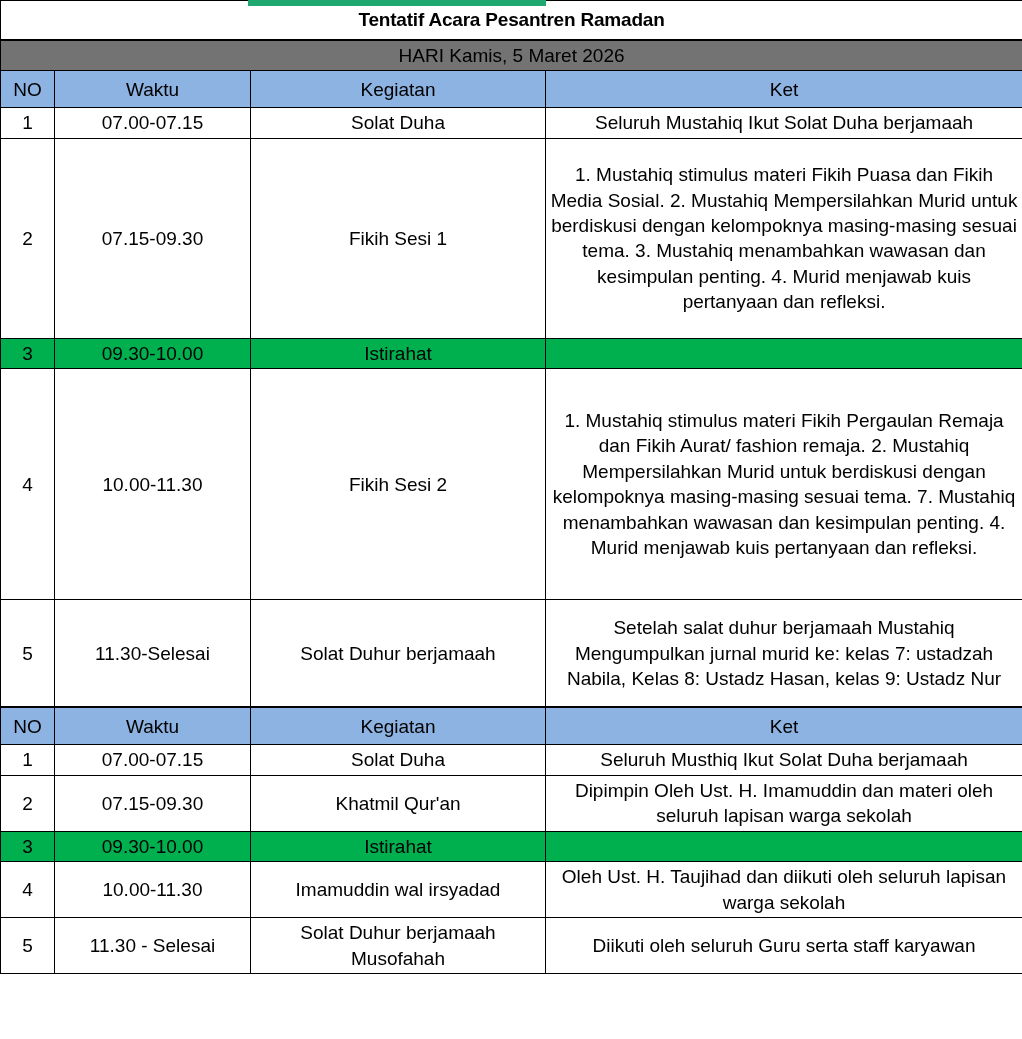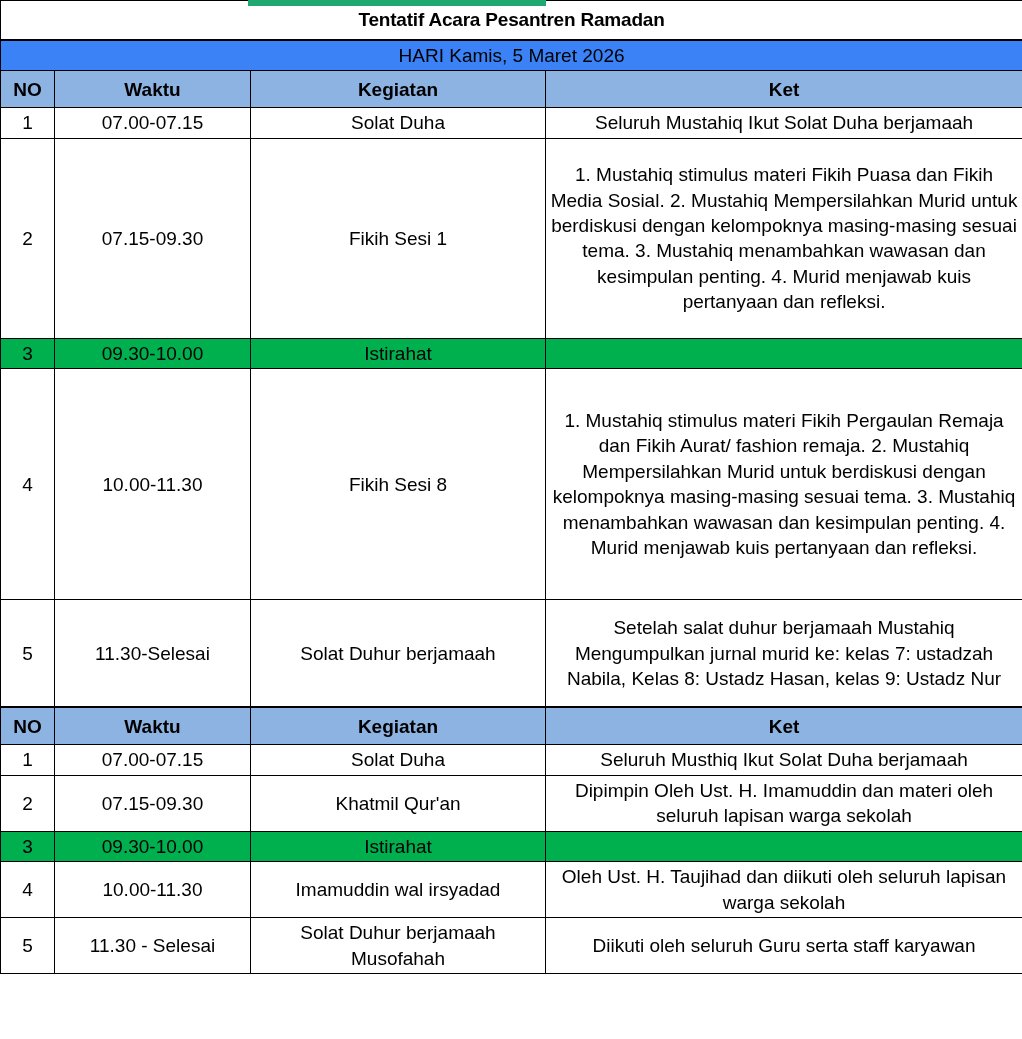--- a/index.html
+++ b/index.html
@@ -67,35 +67,35 @@
     font-weight: bold;
     letter-spacing: -0.2px;
     text-align: center;
     height: 39px;
     padding: 0;
   }
   .title-row.second td { height: 38px; }
 
   
   .day-banner td {
-    background: #3b82f6;
+    background: #737373;
     font-size: 19px;
     height: 27px;
     padding: 0;
     border-left: 1px solid #d29c98;
     border-right: 1px solid #d29c98;
     border-top: 1px solid #000000;
     border-bottom: 1px solid #000000;
   }
 
   
   .col-head td {
     background: #8db3e2;
     font-size: 25px;
-    font-weight: bold;
+    font-weight: normal;
     height: 37px;
     padding: 0;
   }
 
   
   .green-row td {
     background: #00b04f;
     height: 27px;
     padding: 0;
   }
@@ -167,22 +167,22 @@
       <tr class="green-row short-row" style="height:27px">
         <td class="no-cell">3</td>
         <td>09.30-10.00</td>
         <td>Istirahat</td>
         <td class="ket-cell"></td>
       </tr>
 
       <tr style="height:231px">
         <td class="no-cell">4</td>
         <td>10.00-11.30</td>
-        <td>Fikih Sesi 8</td>
-        <td class="ket-cell">1. Mustahiq stimulus materi Fikih Pergaulan Remaja dan Fikih Aurat/ fashion remaja. 2. Mustahiq Mempersilahkan Murid untuk berdiskusi dengan kelompoknya masing-masing sesuai tema. 3. Mustahiq menambahkan wawasan dan kesimpulan penting. 4. Murid menjawab kuis pertanyaan dan refleksi.</td>
+        <td>Fikih Sesi 2</td>
+        <td class="ket-cell">1. Mustahiq stimulus materi Fikih Pergaulan Remaja dan Fikih Aurat/ fashion remaja. 2. Mustahiq Mempersilahkan Murid untuk berdiskusi dengan kelompoknya masing-masing sesuai tema. 7. Mustahiq menambahkan wawasan dan kesimpulan penting. 4. Murid menjawab kuis pertanyaan dan refleksi.</td>
       </tr>
 
       <tr style="height:107px">
         <td class="no-cell">5</td>
         <td>11.30-Selesai</td>
         <td>Solat Duhur berjamaah</td>
         <td class="ket-cell">Setelah salat duhur berjamaah Mustahiq Mengumpulkan jurnal murid ke: kelas 7: ustadzah Nabila, Kelas 8: Ustadz Hasan, kelas 9: Ustadz Nur</td>
       </tr>
     </tbody>
   </table>

